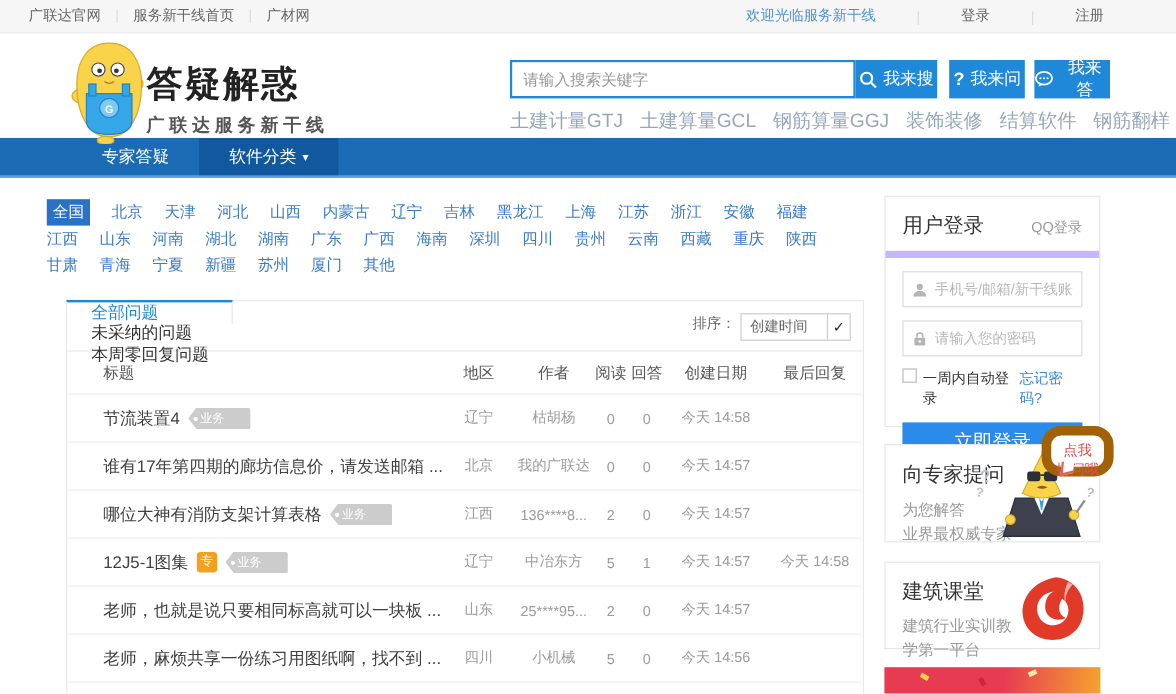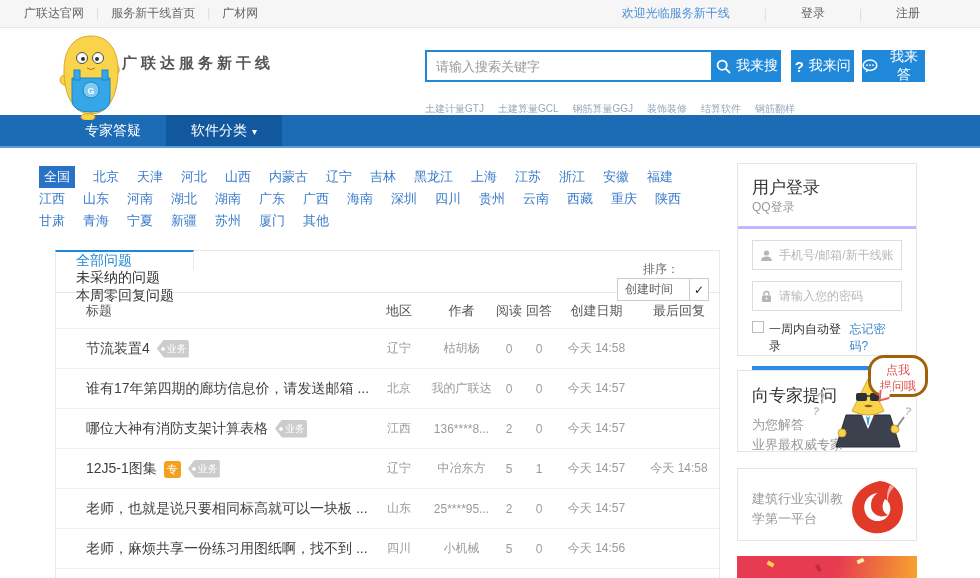--- a/index.html
+++ b/index.html
@@ -31,21 +31,21 @@
   .search-input { flex:1; border:0; outline:0; padding:0 9px; font-size:13px; color:#333;
     font-family:inherit; }
   .search-input::placeholder { color:#999; }
   .btn-blue { height:32px; background:#1f88d9; color:#fff; font-size:14px; border:0;
     display:flex; align-items:center; justify-content:center; gap:5px; cursor:pointer;
     font-family:inherit; }
   .btn-search { width:70px; }
   .btn-ask { width:64px; margin-left:10px; }
   .btn-answer { width:64px; margin-left:8px; }
   .qmark { font-weight:bold; font-size:15px; }
-  .hot-row { margin-top:20px; display:flex; gap:14px; font-size:10px; }
+  .hot-row { margin-top:9px; display:flex; gap:14px; font-size:16px; }
   .hot-link { color:#97a7ba; cursor:pointer; white-space:nowrap; }
 
   
   .nav { height:33px; background:#1b6bb5; border-bottom:2px solid #5c9fd8;
     display:flex; align-items:stretch; padding-left:60px; }
   .nav-item { color:#fff; font-size:14px; padding:0 25px; display:flex; align-items:center;
     gap:5px; cursor:pointer; }
   .nav-item.active { background:#11589f; }
   .caret { font-size:10px; margin-top:2px; }
 
@@ -59,74 +59,74 @@
   .region.sel { background:#2a72c7; color:#fff; padding:0 5px; }
 
   
   .qbox { position:absolute; left:55px; top:102px; width:665px; height:500px;
     border:1px solid #e9e9e9; background:#fff; }
   .tabstrip { position:relative; height:42px; border-bottom:1px solid #e9e9e9;
     display:flex; align-items:stretch; }
   .tab { font-size:14px; color:#333; padding:0 20px; display:flex; align-items:center; cursor:pointer; }
   .tab.active { margin:-1px 0 -1px -1px; background:#fff; border-top:2px solid #1f88d9;
     border-left:1px solid #e9e9e9; border-right:1px solid #e9e9e9; color:#1f88d9; }
-  .sort-wrap { position:absolute; right:10px; top:10px; display:flex; align-items:center;
-    font-size:12px; color:#666;flex-direction:column; }
+  .sort-wrap { position:absolute; right:10px; top:10px; display:flex; 
+    font-size:12px; color:#666; }
   .select { width:92px; height:23px; border:1px solid #ccc; margin-left:4px;
     display:flex; align-items:center; cursor:pointer; background:#fff; }
   .select .val { flex:1; padding-left:7px; color:#666; }
   .select .arrow-box { width:19px; height:21px; border-left:1px solid #ccc;
     display:flex; align-items:center; justify-content:center; font-size:12px; color:#222; }
 
   .thead { display:flex; align-items:center; height:36px; border-bottom:1px solid #efefef;
     font-size:13px; color:#555; }
   .c-title { flex:1; padding-left:30px; display:flex; align-items:center; gap:7px;
     white-space:nowrap; overflow:hidden; }
   .c-region { width:60px; text-align:center; }
   .c-author { width:65px; text-align:center; }
   .c-views, .c-answers { width:30px; text-align:center; }
   .c-created { width:85px; text-align:center; }
   .c-last { width:80px; text-align:center; }
   .trow { display:flex; align-items:center; height:40px; border-bottom:1px solid #f0f0f0;
     font-size:12px; color:#9b9b9b; }
-  .trow .c-title { font-size:14px; color:#404040; cursor:pointer;align-items:flex-end; }
+  .trow .c-title { font-size:14px; color:#404040; cursor:pointer; }
   .badge-pro { background:#f5a01d; color:#fff; font-size:11px; width:17px; height:17px;
     line-height:17px; text-align:center; border-radius:3px; flex:0 0 auto; }
-  .badge-biz { background:#ccc; color:#fff; font-size:10px; padding:2px 2px 2px 10px;
+  .badge-biz { background:#ccc; color:#fff; font-size:10px; padding:2px 22px 2px 10px;
     border-radius:2px; clip-path:polygon(7px 0,100% 0,100% 100%,7px 100%,0 50%);
     background-image:radial-gradient(circle at 6px 50%, #fff 1.5px, rgba(0,0,0,0) 2px);
     flex:0 0 auto; }
   .partial { display:flex; align-items:center; height:40px; padding-left:30px; gap:10px; }
 
   
   .sbox { position:absolute; left:737px; width:180px; border:1px solid #e5e5e5; background:#fff; }
   .login-box { top:15px; height:193px; }
   .login-head { display:flex; align-items:baseline; justify-content:space-between;
-    padding:12px 14px 10px; border-bottom:3px solid #c4b5fd;flex-direction:column; }
+    padding:12px 14px 10px; border-bottom:6px solid #c4b5fd; }
   .login-title { font-size:17px; color:#333; }
   .qq-login { font-size:12px; color:#999; cursor:pointer; }
   .l-input { margin:11px 14px 0; height:30px; border:1px solid #ddd; display:flex;
     align-items:center; padding:0 7px; gap:6px; }
   .l-input input { border:0; outline:0; flex:1; width:100%; font-size:12px; color:#333;
     font-family:inherit; }
   .l-input input::placeholder { color:#b8b8b8; }
   .login-opts { margin:10px 14px 0; display:flex; font-size:12px; color:#333; }
   .cbox { width:12px; height:12px; border:1px solid #bbb; background:#fff; margin-right:5px;
     cursor:pointer; flex:0 0 auto; }
   .forgot { margin-left:auto; color:#3a87d0; cursor:pointer; }
   .login-btn { margin:11px 14px 0; height:33px; background:#2b8bea; color:#fff; font-size:16px;
     text-align:center; line-height:33px; cursor:pointer; }
 
   .expert-box { top:222px; height:82px; padding:13px 14px; }
   .side-title { font-size:17px; color:#333; }
   .side-desc { font-size:13px; color:#999; line-height:1.55; margin-top:8px; }
   .expert-char { position:absolute; right:6px; bottom:2px; width:84px; height:72px; }
   .q-gray { position:absolute; color:#b9bec4; font-weight:bold; }
   .bubble { position:absolute; top:-16px; right:-12px; width:60px; height:42px; background:#fff;
-    border:3px solid #a16207; border-radius:16px; color:#e0504e; font-size:12px;
+    border:8px solid #a16207; border-radius:16px; color:#e0504e; font-size:12px;
     text-align:center; line-height:1.35; padding-top:4px; z-index:3; }
   .bubble::after { content:""; position:absolute; left:8px; bottom:-6px; width:9px; height:9px;
     background:#fff; border-left:2px solid #e0605e; border-bottom:2px solid #e0605e;
     transform:rotate(-15deg) skewX(-20deg); }
 
   .class-box { top:320px; height:73px; padding:12px 14px; }
   .class-logo { position:absolute; right:10px; top:10px; width:56px; height:56px; }
 
   .promo { position:absolute; left:737px; top:408px; width:180px; height:30px;
     background:linear-gradient(100deg,#e73b52 0%,#e display73b52 55%,#f6a62d 100%);
@@ -163,20 +163,21 @@
       <circle cx="45" cy="25" r="2" fill="#333"></circle>
       <path d="M35 34 q4 3 8 0" stroke="#a8742c" fill="none"></path>
       <path d="M20 44 h38 v22 q0 12 -19 12 q-19 0 -19 -12 Z" fill="#35a7e8" stroke="#1f86c6"></path>
       <rect x="22" y="36" width="6" height="10" fill="#35a7e8" stroke="#1f86c6"></rect>
       <rect x="50" y="36" width="6" height="10" fill="#35a7e8" stroke="#1f86c6"></rect>
       <circle cx="39" cy="56" r="8" fill="#7ecbf2" stroke="#1f86c6"></circle>
       <text x="39" y="60" font-size="9" fill="#fff" text-anchor="middle" font-weight="bold">G</text>
       <ellipse cx="36" cy="83" rx="7" ry="3.4" fill="#f9d44a" stroke="#d8a82e"></ellipse>
     </svg>
     <div class="logo-text">
+      <div class="logo-title">答疑解惑</div>
       <div class="logo-sub">广联达服务新干线</div>
     </div>
   </div>
 
   <div class="search-area">
     <div class="search-row">
       <div class="search-box">
         <input class="search-input" type="text" placeholder="请输入搜索关键字" style="">
       </div>
       <button class="btn-blue btn-search">
@@ -414,20 +415,21 @@
       <circle cx="69" cy="52" r="4" fill="#f9d44a" stroke="#d8a82e"></circle>
       <line x1="71" y1="50" x2="78" y2="40" stroke="#8a8f99" stroke-width="2"></line>
     </svg>
     <div class="bubble">
       <div>点我</div>
       <div>提问哦</div>
     </div>
   </div>
 
   <div class="sbox class-box">
+    <div class="side-title">建筑课堂</div>
     <div class="side-desc">
       <div>建筑行业实训教</div>
       <div>学第一平台</div>
     </div>
     <svg class="class-logo" viewBox="0 0 56 56">
       <path d="M30 2 C48 4 56 20 52 36 C48 52 30 58 16 52 C4 47 -1 33 4 21 C8 11 18 4 30 2 Z
                M28 14 C18 15 12 24 15 33 C18 42 29 45 36 39 C42 34 42 24 35 20 C31 27 32 33 38 36
                C30 40 21 35 21 27 C21 20 24 16 28 14 Z" fill="#e23a28" fill-rule="evenodd"></path>
       <path d="M44 8 C38 14 36 22 40 30 C36 22 36 14 40 6 Z" fill="#fff" opacity="0.6"></path>
     </svg>

